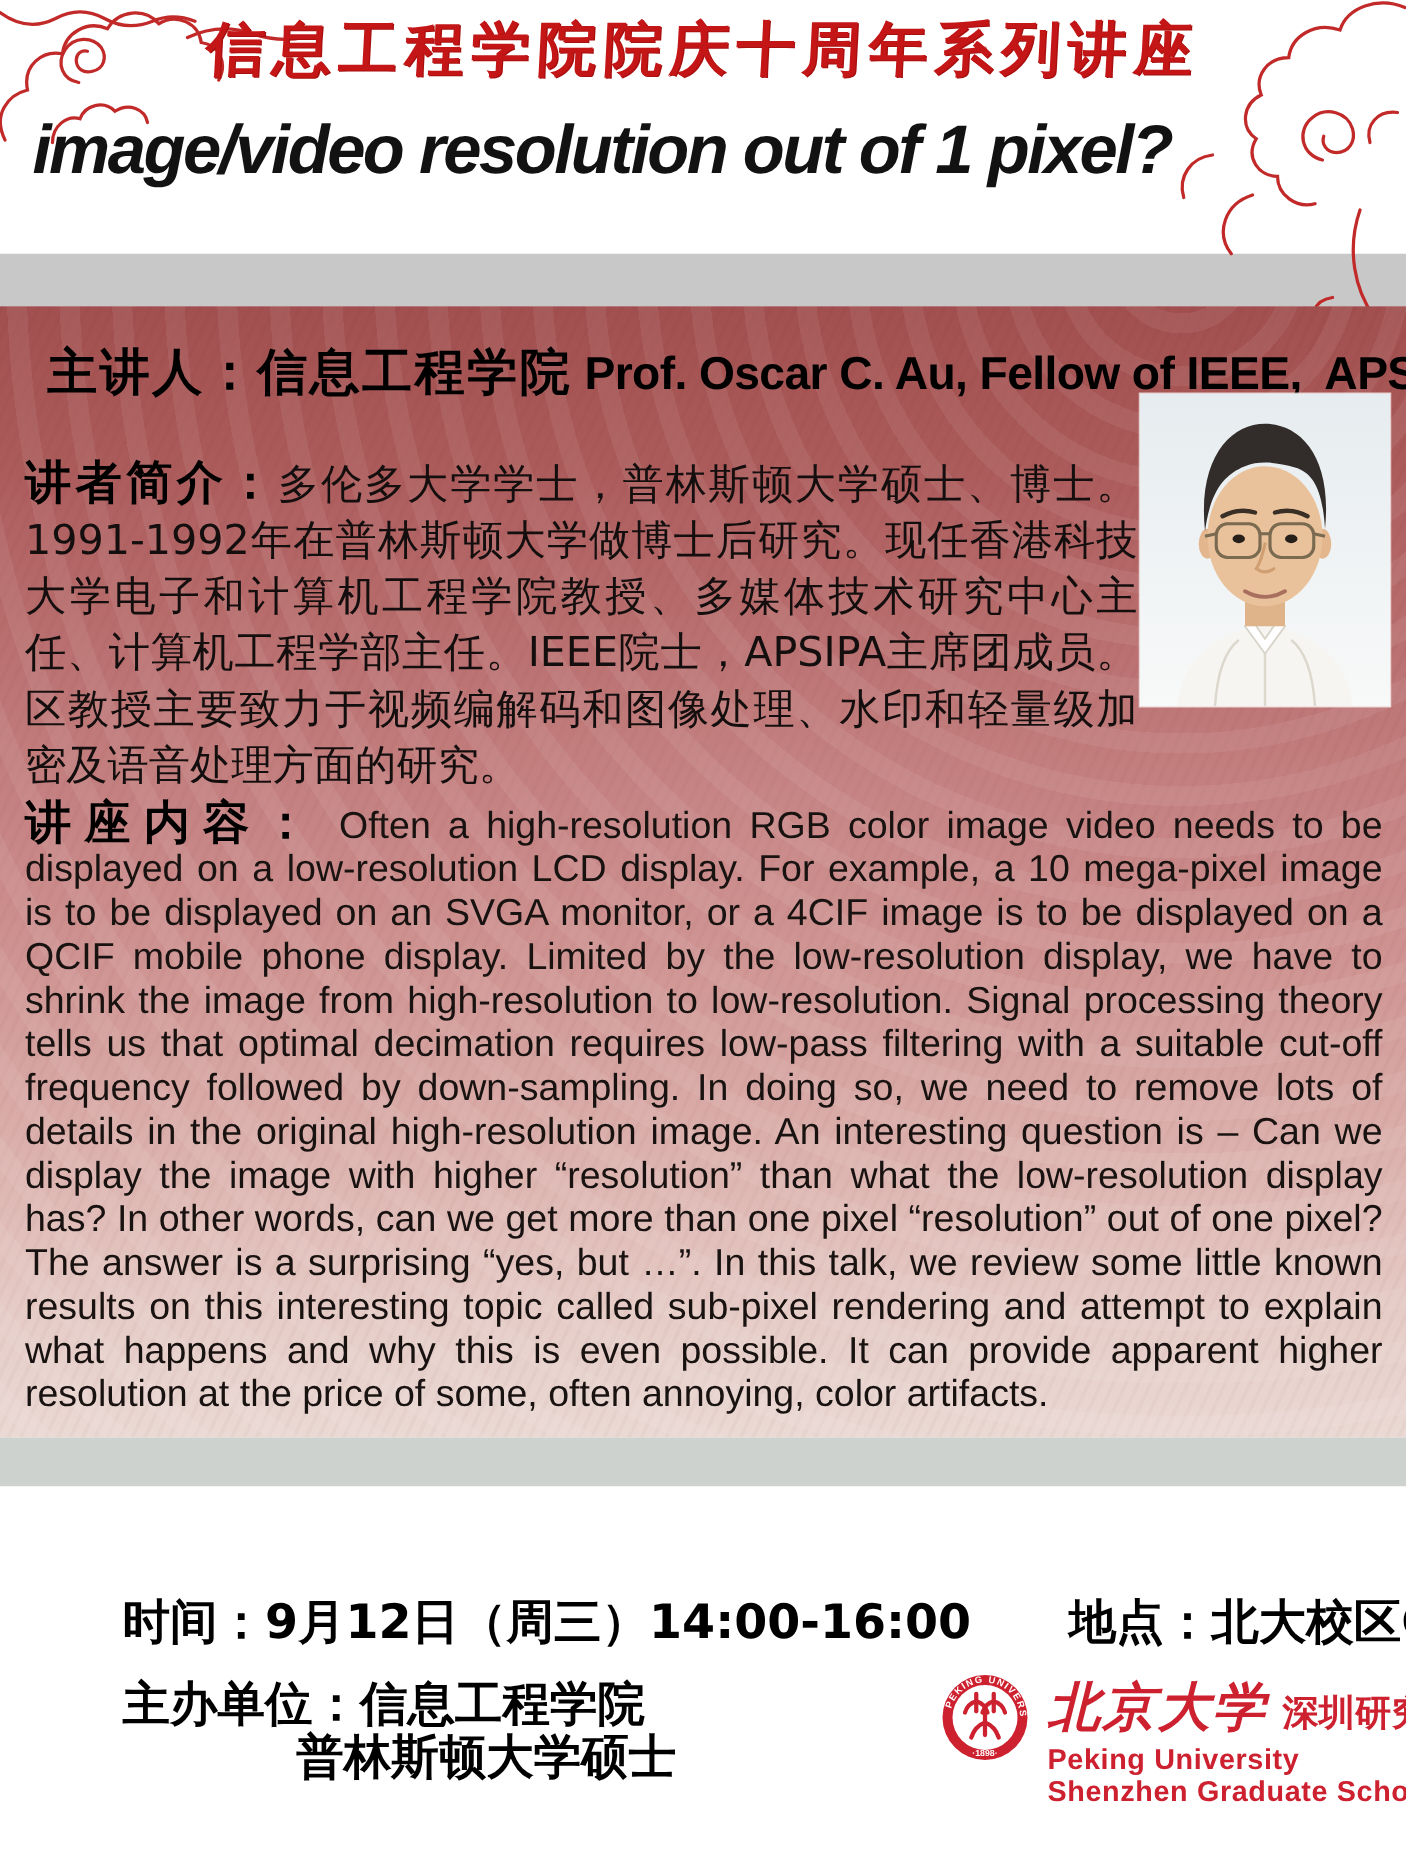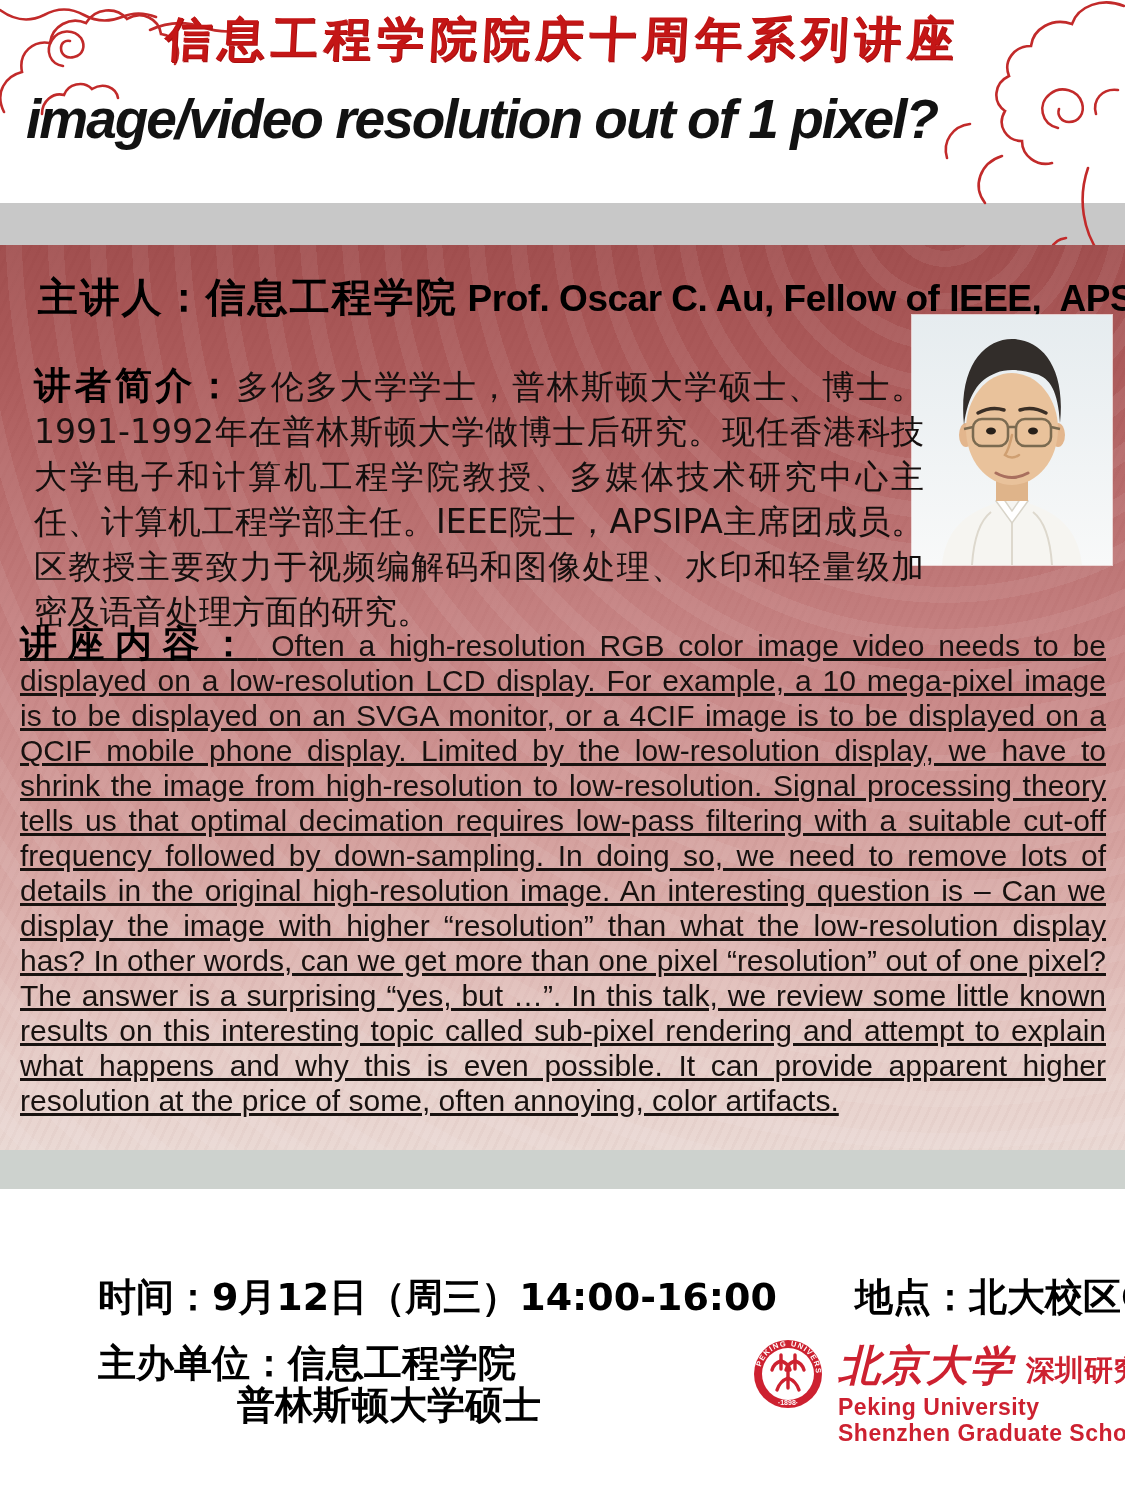--- a/index.html
+++ b/index.html
@@ -57,28 +57,26 @@
   .speaker-cn{font-size:40px;font-weight:bold;font-family:"DejaVu Sans",sans-serif;letter-spacing:2px;margin-top:28px;}
   .speaker-en{font-size:37px;font-weight:bold;letter-spacing:-0.5px;font-family:"Liberation Sans",sans-serif;}
   .photo-frame{
     position:absolute;top:315px;right:13px;width:200px;height:250px;z-index:5;
     background:#fff;box-shadow:0 0 0 1px rgba(255,255,255,0.7);
   }
   .bio{
     position:absolute;top:330px;left:20px;width:890px;z-index:5;
     font-size:33px;line-height:45px;text-align:justify;color:#140f0e;
     font-family:"DejaVu Sans",sans-serif;
-    margin-left:14px;
   }
   .bio-label{font-weight:bold;font-size:37px;letter-spacing:2px;color:#000;}
   .abstract{
-    position:absolute;top:596px;left:20px;width:1086px;z-index:5;
+    position:absolute;top:610px;left:20px;width:1086px;z-index:5;
     font-size:30px;line-height:35px;text-align:justify;color:#181210;
     font-family:"Liberation Sans",sans-serif;
-    text-decoration:underline;
   }
   .abstract-label{
     font-weight:bold;font-size:37px;letter-spacing:5px;color:#000;
     font-family:"DejaVu Sans",sans-serif;
   }
   
   .detail-line{
     position:absolute;left:45px;z-index:5;color:#000;white-space:pre;
     font-size:38px;font-weight:bold;font-family:"DejaVu Sans",sans-serif;
   }

